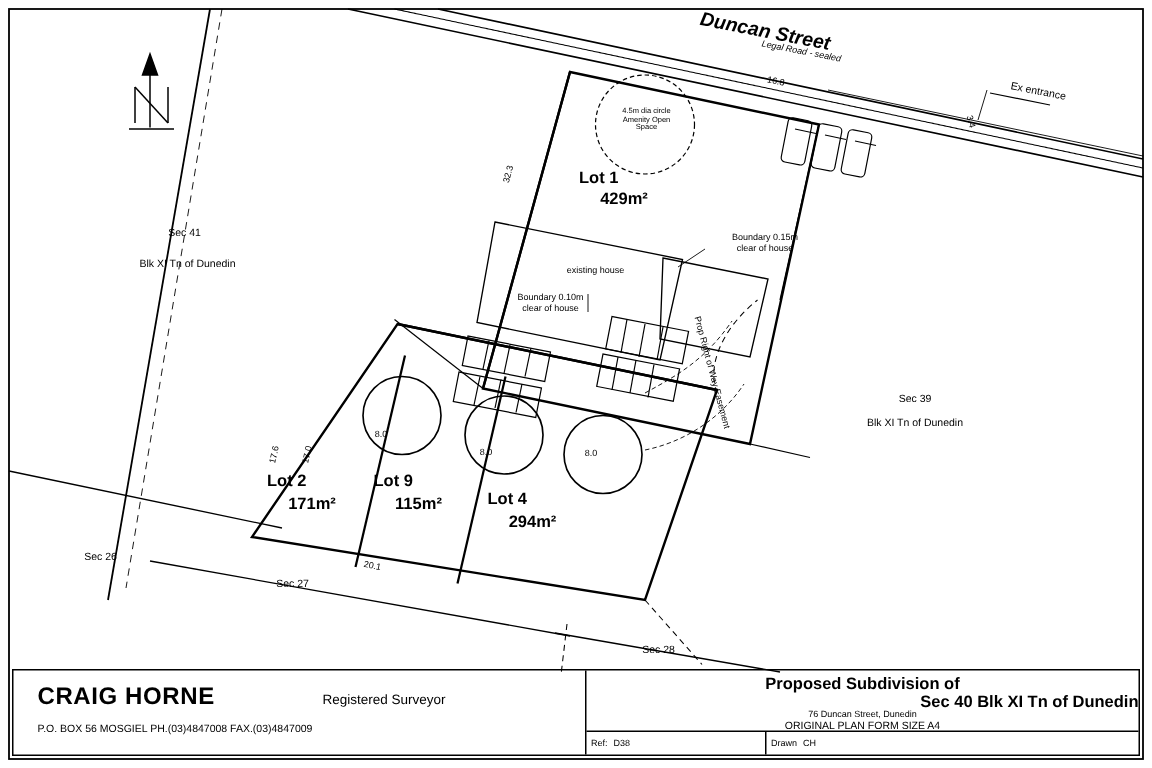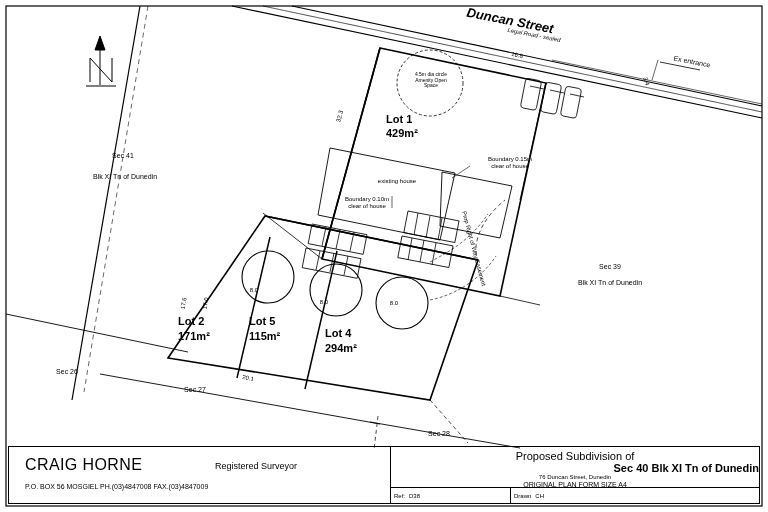--- a/index.html
+++ b/index.html
@@ -32,21 +32,21 @@
     line-height: 1.12;
   }
   .lot-name {
     font-size: 11px;
     font-weight: bold;
     text-align: left;
   }
   .lot-area {
     font-size: 11px;
     font-weight: bold;
-    text-align: left;
+    text-align: center;
   }
   .tiny {
     font-size: 5px;
     text-align: center;
   }
   .tiny6 {
     font-size: 6px;
     text-align: center;
   }
   .tiny7 {
@@ -87,21 +87,21 @@
   .tb-right {
     flex: 1;
     position: relative;
     box-sizing: border-box;
   }
   .firm {
     position: absolute;
     left: 16px;
     top: 9px;
     font-size: 16px;
-    font-weight: normal;
+    font-weight: bold;
     letter-spacing: 0.4px;
   }
   .firm-sub {
     position: absolute;
     left: 182px;
     top: 14px;
     font-size: 9px;
     margin-left: 24px;
   }
   .firm-addr {
@@ -109,21 +109,21 @@
     left: 16px;
     top: 36px;
     font-size: 7px;
   }
   .tb-title1 {
     position: absolute;
     top: 3px;
     width: 100%;
     text-align: center;
     font-size: 11px;
-    font-weight: normal;
+    font-weight: bold;
   }
   .tb-title2 {
     position: absolute;
     top: 15px;
     width: 100%;
     text-align: right;
     font-size: 11px;
     font-weight: bold;
   }
   .tb-title3 {
@@ -266,21 +266,21 @@
 
   <div class="lbl street-name" style="left:466px; top:14px; transform: rotate(11deg);">Duncan Street</div>
   <div class="lbl street-sub" style="left:474px; top:32px; width:120px; transform: rotate(11deg);">Legal Road - sealed</div>
 
   <div class="lbl lot-name" style="left:386px; top:113px; width:60px;">Lot 1</div>
   <div class="lbl lot-area" style="left:386px; top:127px; width:60px;">429m²</div>
 
   <div class="lbl lot-name" style="left:178px; top:315px; width:60px;">Lot 2</div>
   <div class="lbl lot-area" style="left:178px; top:330px; width:60px;">171m²</div>
 
-  <div class="lbl lot-name" style="left:249px; top:315px; width:60px;">Lot 5</div>
+  <div class="lbl lot-name" style="left:249px; top:315px; width:60px;">Lot 9</div>
   <div class="lbl lot-area" style="left:249px; top:330px; width:60px;">115m²</div>
 
   <div class="lbl lot-name" style="left:325px; top:327px; width:60px;">Lot 4</div>
   <div class="lbl lot-area" style="left:325px; top:342px; width:60px;">294m²</div>
 
   <div class="lbl sec-lbl" style="left:93px; top:152px; width:60px;">Sec 41</div>
   <div class="lbl sec-lbl" style="left:70px; top:173px; width:110px;">Blk XI Tn of Dunedin</div>
 
   <div class="lbl sec-lbl" style="left:580px; top:263px; width:60px;">Sec 39</div>
   <div class="lbl sec-lbl" style="left:555px; top:279px; width:110px;">Blk XI Tn of Dunedin</div>

